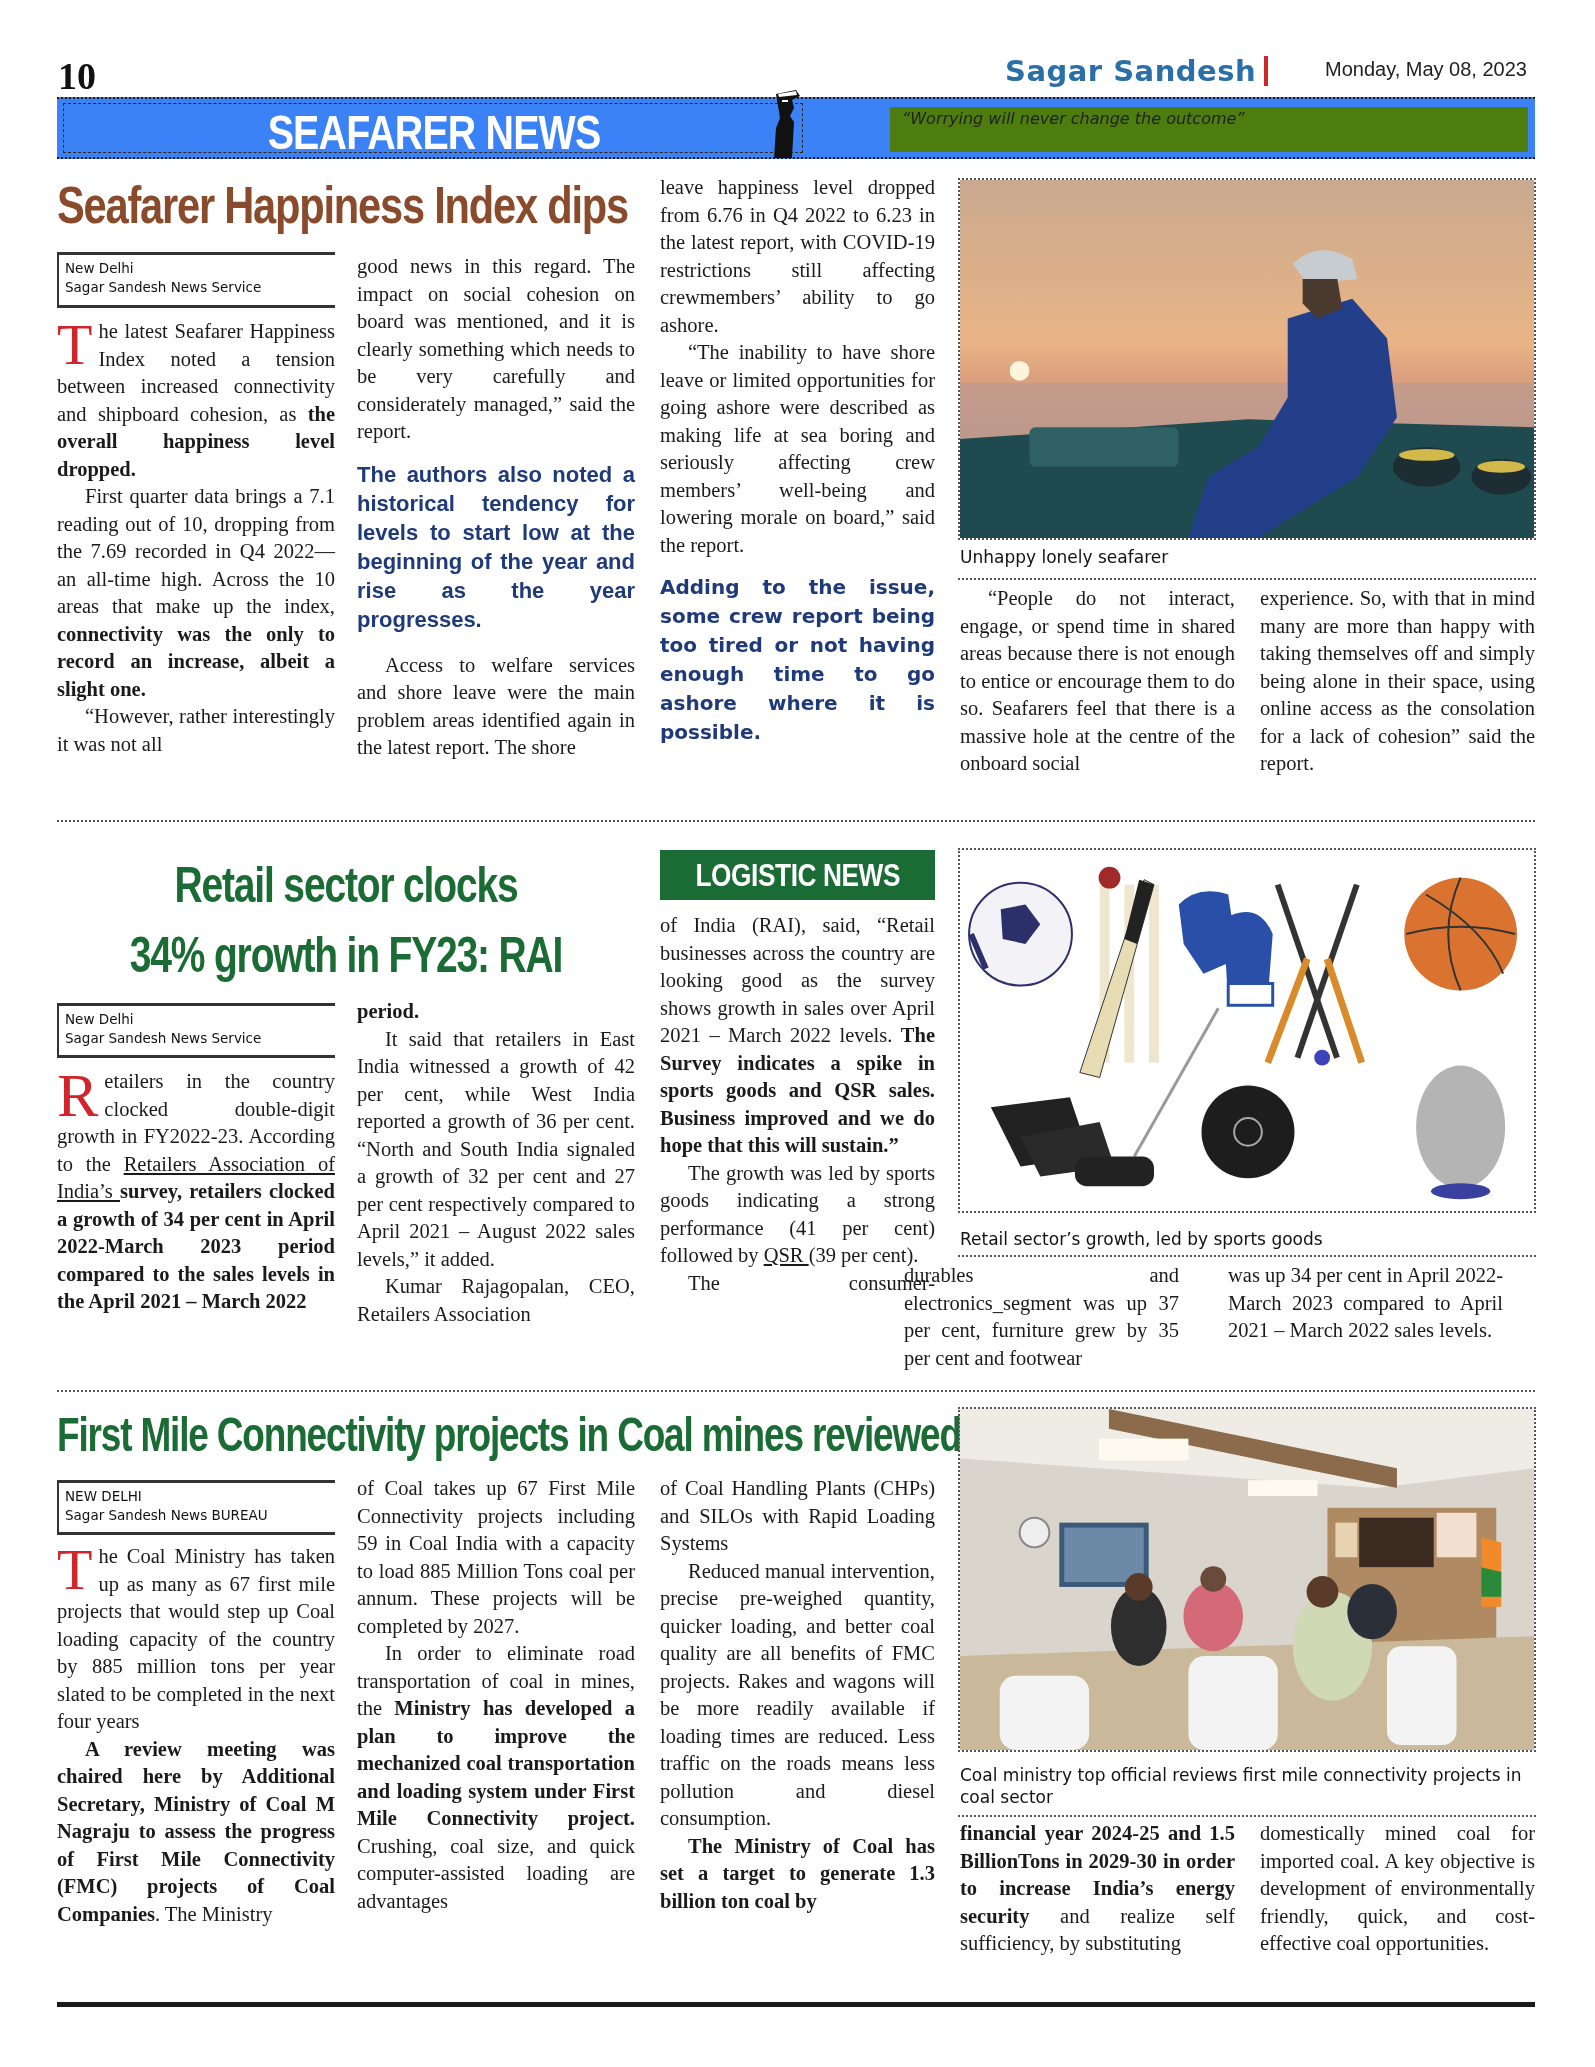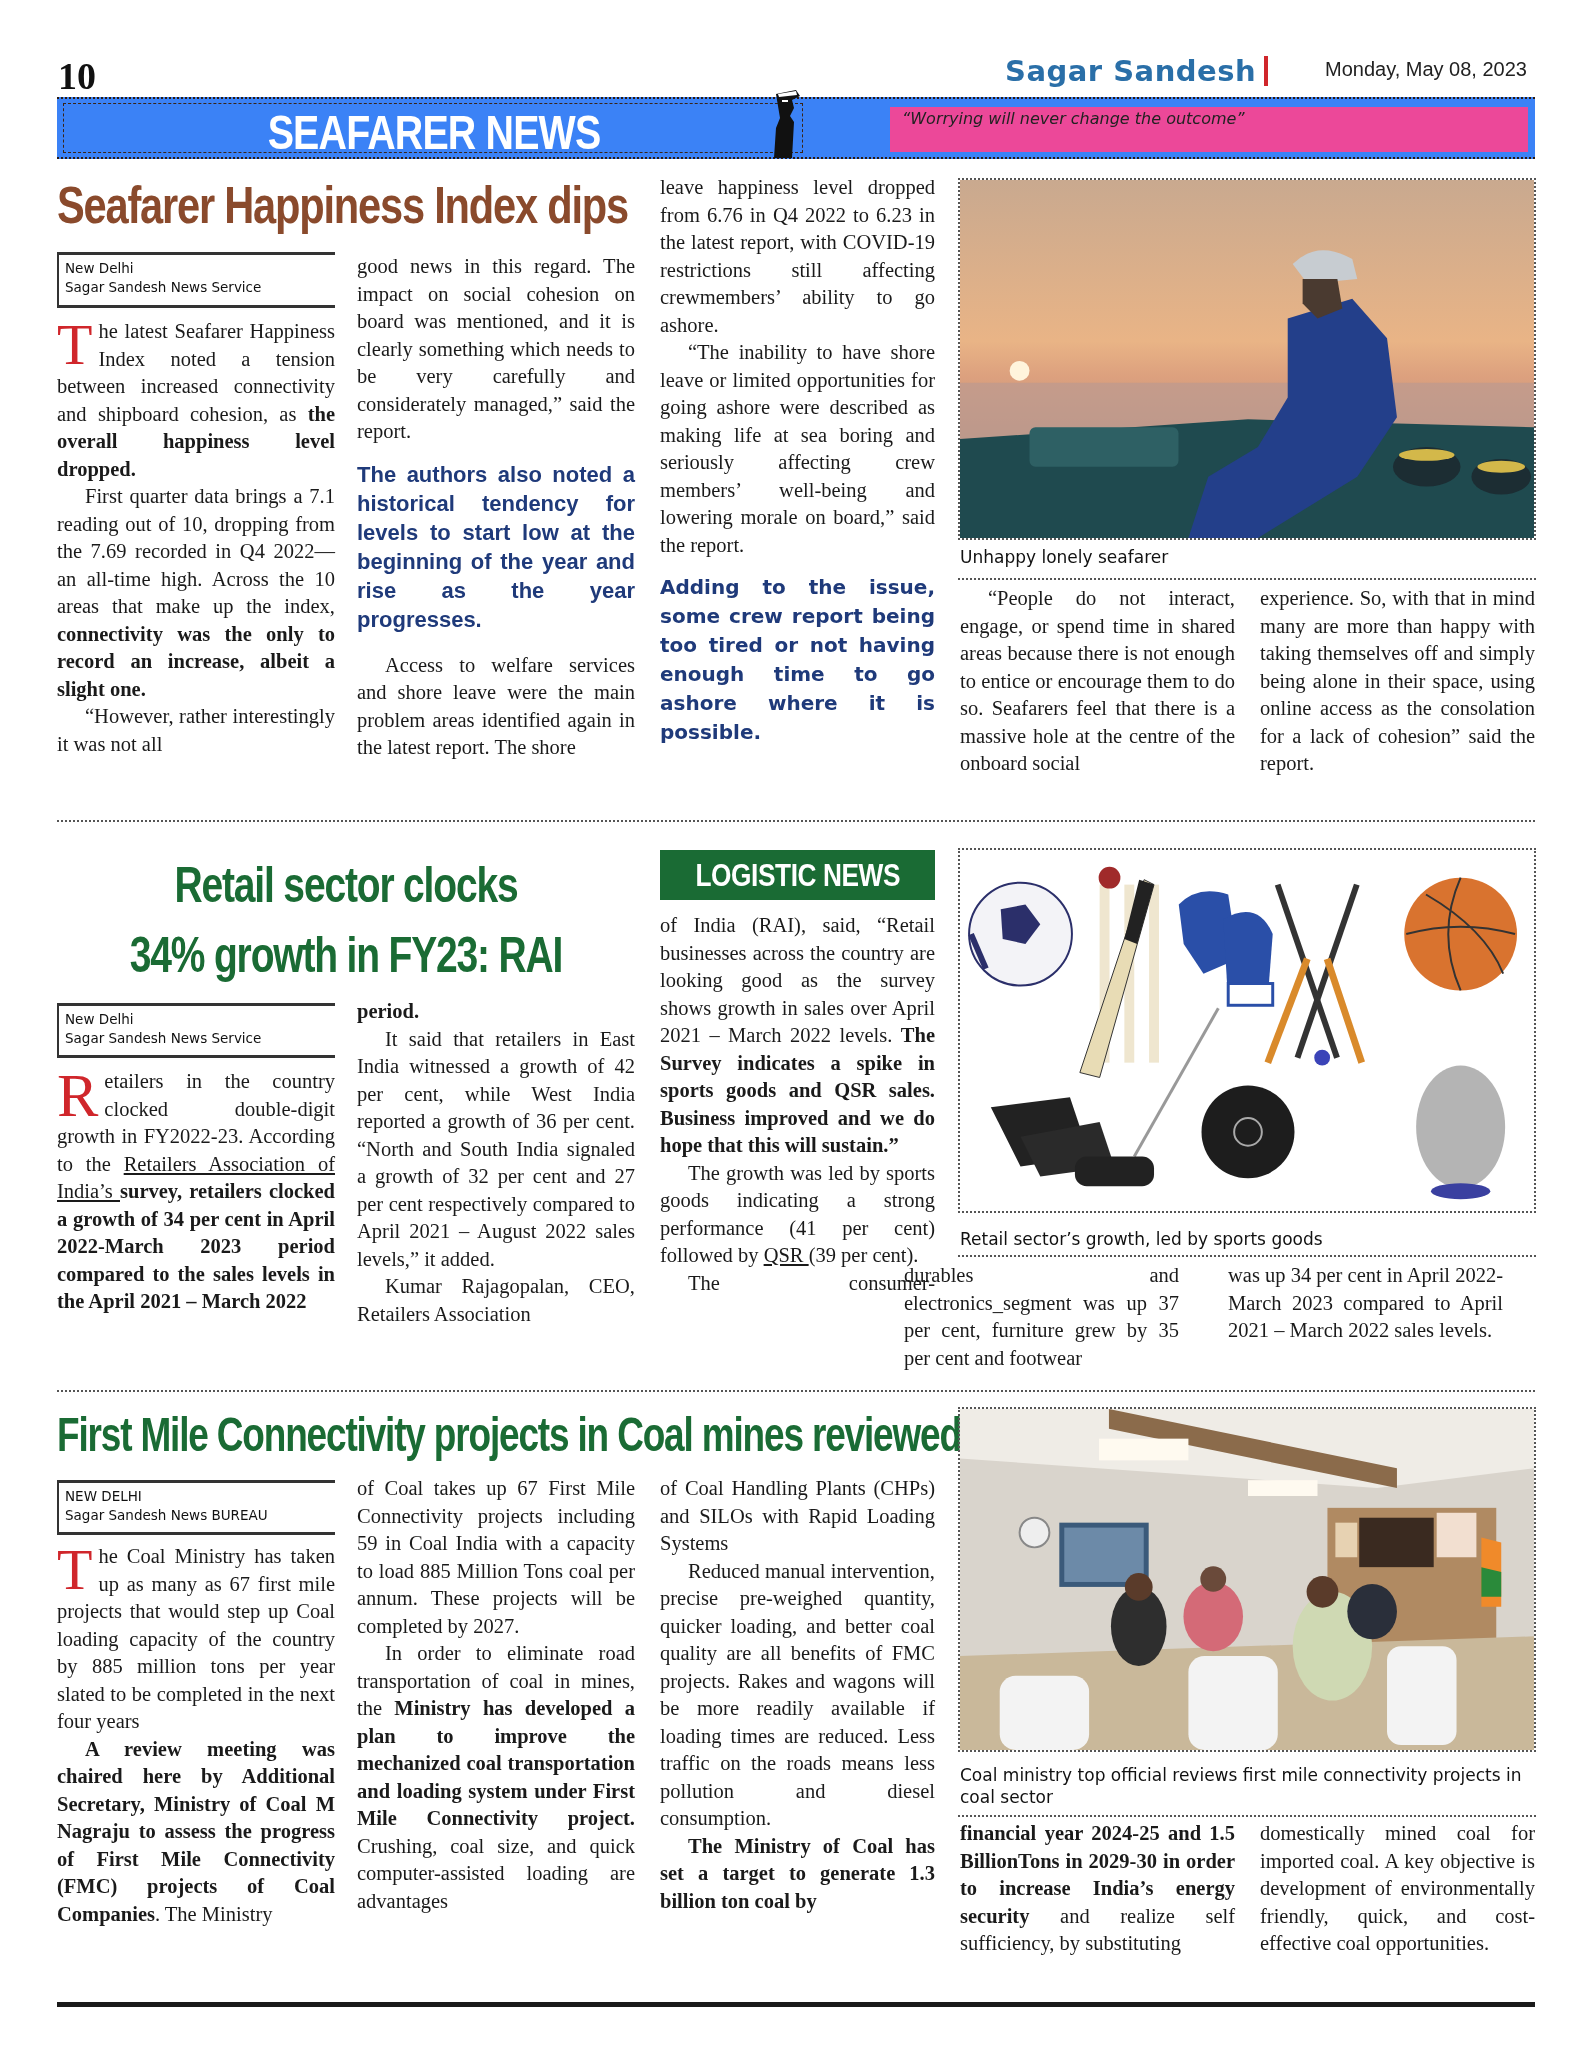--- a/index.html
+++ b/index.html
@@ -6,21 +6,21 @@
   body { width:1595px; height:2067px; position:relative; overflow:hidden; font-family:"Liberation Serif", serif; color:#1a1a1a; }
   .abs { position:absolute; }
   .pagenum { left:58px; top:54px; font-family:"Liberation Serif", serif; font-weight:bold; font-size:38px; color:#111; }
   .brand { left:1005px; top:54px; font-family:"DejaVu Sans", sans-serif; font-weight:bold; font-size:29px; color:#2a6fa8; letter-spacing:0.5px; }
   .brand-bar { display:inline-block; width:4px; height:30px; background:#d0262b; margin-left:8px; vertical-align:-5px; }
   .date { left:1325px; top:58px; font-family:"Liberation Sans", sans-serif; font-size:20px; color:#222; }
   .banner { left:57px; top:97px; width:1478px; height:62px; background:#3b82f6; border-top:2px dotted #2b1a10; border-bottom:2px dotted #2b1a10; box-sizing:border-box; }
   .banner-inner { position:absolute; left:6px; top:4px; width:740px; height:50px; border:1px dashed #3a2416; box-sizing:border-box; }
   .banner-title { position:absolute; left:0; top:2px; width:740px; text-align:center; font-family:"Liberation Sans", sans-serif; font-weight:bold; font-size:48px; color:#ffffff; letter-spacing:-1px; transform:scaleX(0.82); transform-origin:center; line-height:54px; }
   .sailor { left:770px; top:88px; width:34px; height:72px; }
-  .quote-box { left:890px; top:107px; width:638px; height:45px; background:#ec4899; box-sizing:border-box; padding:2px 12px; font-family:"DejaVu Sans", sans-serif; font-style:italic; font-size:16px; color:#222; }
+  .quote-box { left:890px; top:107px; width:638px; height:45px; background:#4d7c0f; box-sizing:border-box; padding:2px 12px; font-family:"DejaVu Sans", sans-serif; font-style:italic; font-size:16px; color:#222; }
   .headline-brown { font-family:"Liberation Sans", sans-serif; font-weight:bold; color:#8a4a2c; font-size:52px; letter-spacing:-1.5px; line-height:60px; transform:scaleX(0.8); transform-origin:left; white-space:nowrap; }
   .headline-green { font-family:"Liberation Sans", sans-serif; font-weight:bold; color:#1a6b34; letter-spacing:-1.5px; white-space:nowrap; }
   .dateline { border-top:3px solid #333; border-left:2px solid #333; border-bottom:3px solid #333; box-sizing:border-box; padding:4px 6px; font-family:"DejaVu Sans", sans-serif; font-size:13.5px; line-height:19px; color:#111; }
   .col { font-family:"Liberation Serif", serif; font-size:20.5px; line-height:27.5px; text-align:justify; color:#1a1a1a; }
   .col p { margin:0; }
   .col .ind { text-indent:28px; }
   .col b { font-weight:bold; }
   .dropcap { float:left; font-size:58px; line-height:46px; color:#d0262b; margin:4px 6px 0 0; font-family:"Liberation Serif", serif; }
   .pull { font-family:"Liberation Sans", sans-serif; font-weight:bold; color:#1f3a7a; font-size:22px; line-height:29px; }
   .caption { font-family:"DejaVu Sans", sans-serif; font-size:17px; line-height:22px; color:#111; }

